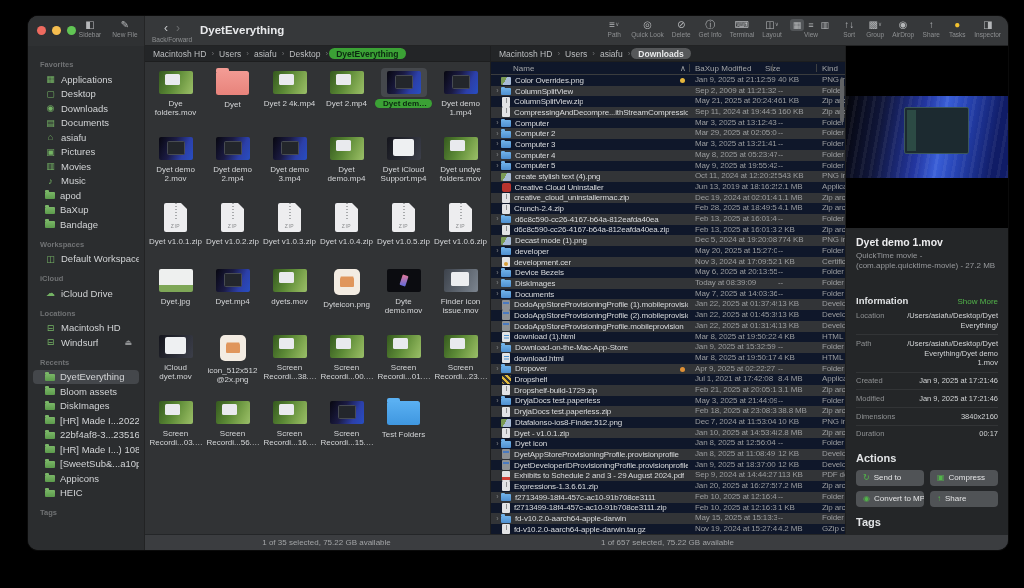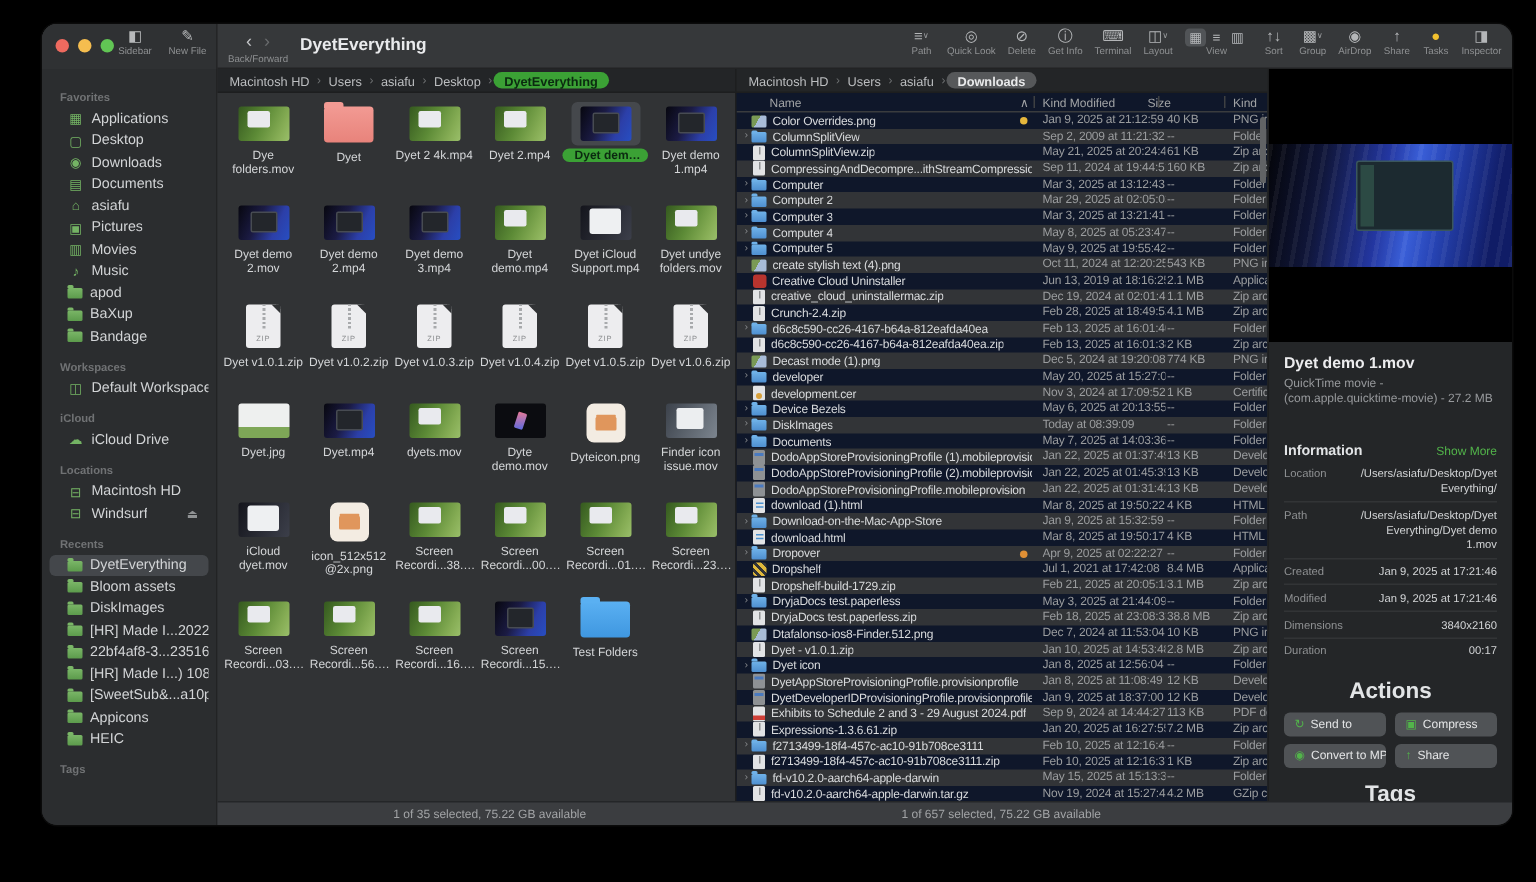--- a/index.html
+++ b/index.html
@@ -132,21 +132,21 @@
   .pvname { font-size:10.5px; font-weight:bold; color:#ececee; }
   .pvsub { font-size:8px; color:#97999c; margin-top:3px; line-height:1.3; overflow-wrap:anywhere; }
   .pinfohead { margin-top:10px; display:flex; justify-content:space-between; align-items:baseline; }
   .pinfohead .ptitle { font-size:9.5px; font-weight:bold; color:#e2e4e6;margin-top:13px; }
   .showmore { font-size:8px; color:#52b44a; }
   .pfields { margin-top:2px; }
   .pfrow { display:flex; gap:4px; padding:3.5px 0; border-bottom:1px solid #323436; }
   .pfrow:last-child { border-bottom:none; }
   .pfl { flex:none; width:46px; font-size:7.5px; color:#8f9193; }
   .pfv { flex:1; font-size:7.5px; color:#d2d4d6; text-align:right; overflow-wrap:anywhere; line-height:1.3; }
-  .psechead { margin-top:9px; font-size:15px; font-weight:bold; color:#e2e4e6;text-align:center; }
+  .psechead { margin-top:9px; font-size:11px; font-weight:bold; color:#e2e4e6; }
   .pactions { margin-top:6px; display:grid; grid-template-columns:1fr 1fr; gap:5px 6px; }
   .abtn { height:16px; background:#505356; border-radius:4px; display:flex; align-items:center; gap:4px; padding:0 7px; overflow:hidden; }
   .aglyph { color:#52b44a; font-size:8px; flex:none; }
   .albl { font-size:8px; color:#e4e5e6; white-space:nowrap; }
   .ptagsbox { margin-top:6px; height:72px; background:#313335; border-radius:3px; padding:5px; }
   .tagchip { display:inline-block; background:#4b4e51; color:#d8dadc; font-size:7.5px; padding:1px 4px; border-radius:2px; }
 </style>
 </head>
 <body>
 
@@ -500,29 +500,29 @@
           <div class="flabel">Dyet.mp4</div>
         </div>
         <div class="cell">
           <div class="thwrap">
             <div class="th v-green"></div>
           </div>
           <div class="flabel">dyets.mov</div>
         </div>
         <div class="cell">
           <div class="thwrap">
+            <div class="th icon-folder"></div>
+          </div>
+          <div class="flabel">Dyteicon.png</div>
+        </div>
+        <div class="cell">
+          <div class="thwrap">
             <div class="th v-black"></div>
           </div>
           <div class="flabel">Dyte demo.mov</div>
-        </div>
-        <div class="cell">
-          <div class="thwrap">
-            <div class="th icon-folder"></div>
-          </div>
-          <div class="flabel">Dyteicon.png</div>
         </div>
         <div class="cell">
           <div class="thwrap">
             <div class="th v-gray"></div>
           </div>
           <div class="flabel">Finder icon issue.mov</div>
         </div>
         <div class="cell">
           <div class="thwrap">
             <div class="th v-white"></div>
@@ -589,21 +589,21 @@
           </div>
           <div class="flabel">Test Folders</div>
         </div>
       </div>
   </div>
 
   <div class="pane pright">
     <div class="lheader">
       <span class="hname">Name</span>
       <span class="hsort">∧</span>
-      <span class="hdate">Kind Modified</span>
+      <span class="hdate">BaXup Modified</span>
       <span class="hsize">Size</span>
       <span class="hkind">Kind</span>
       <span class="hdiv" style="left:198px;"></span>
       <span class="hdiv" style="left:281px;"></span>
       <span class="hdiv" style="left:325px;"></span>
     </div>
     <div class="lrows">
         <div class="lrow">
           <div class="lname">
             <span class="disc"></span>

